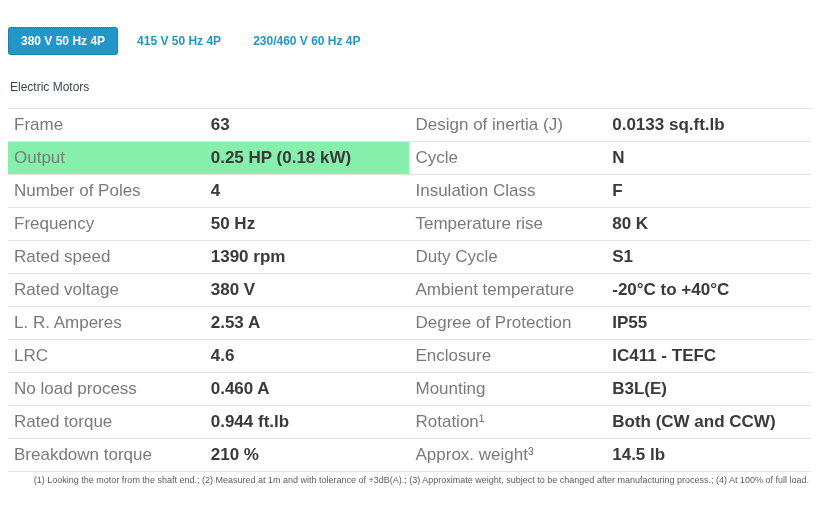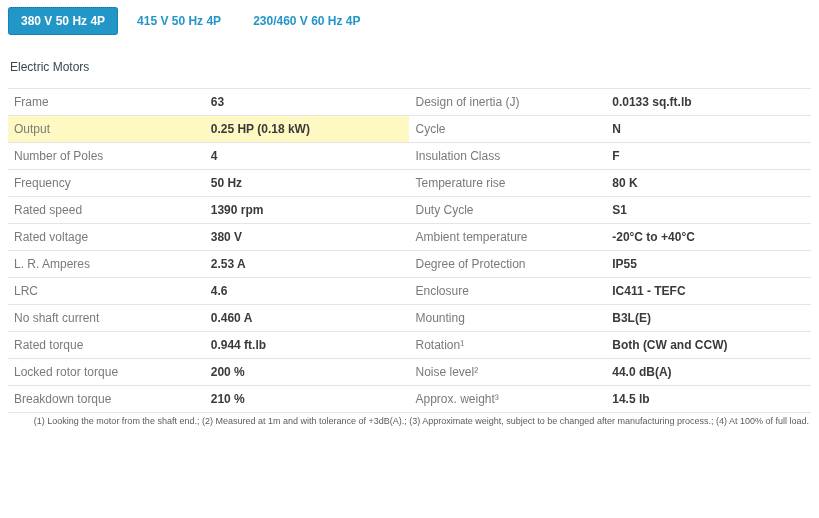--- a/index.html
+++ b/index.html
@@ -16,20 +16,21 @@
     width: 819px;
     height: 518px;
     padding: 6px 8px 0 8px;
   }
   
   .tabs {
     display: flex;
     align-items: center;
     gap: 6px;
     min-height: 30px;
+    margin-top: 20px;
   }
   .tab {
     appearance: none;
     background: transparent;
     border: 1px solid transparent;
     border-radius: 3px;
     padding: 6px 12px;
     font-family: "Liberation Sans", sans-serif;
     font-size: 12px;
     font-weight: bold;
@@ -48,36 +49,36 @@
     font-weight: 400;
     color: #37474f;
     margin: 24px 0 14px 0;
     padding-left: 2px;
   }
   
   table.specs {
     width: 100%;
     border-collapse: collapse;
     table-layout: fixed;
-    font-size: 12px;
+    font-size: 17px;
   }
   table.specs td {
     border-top: 1px solid #e4e4e4;
     padding: 6px 6px;
     height: 26px;
     vertical-align: middle;
     overflow: hidden;
     white-space: nowrap;
   }
   table.specs tr:last-child td {
     border-bottom: 1px solid #e4e4e4;
   }
   td.lbl { color: #7a7a7a; width: 24.5%; }
   td.val { color: #3a3a3a; font-weight: bold; width: 25.5%; }
-  td.hl  { background: #fef9c3; }
+  td.hl  { background: #86efac; }
   
   .footnote {
     margin-top: 3px;
     text-align: right;
     font-size: 9px;
     color: #5c5c5c;
     padding-right: 2px;
   }
 </style>
 </head>
@@ -137,36 +138,30 @@
           <td class="lbl">Degree of Protection</td>
           <td class="val">IP55</td>
         </tr>
         <tr>
           <td class="lbl">LRC</td>
           <td class="val">4.6</td>
           <td class="lbl">Enclosure</td>
           <td class="val">IC411 - TEFC</td>
         </tr>
         <tr>
-          <td class="lbl">No shaft current</td>
+          <td class="lbl">No load process</td>
           <td class="val">0.460 A</td>
           <td class="lbl">Mounting</td>
           <td class="val">B3L(E)</td>
         </tr>
         <tr>
           <td class="lbl">Rated torque</td>
           <td class="val">0.944 ft.lb</td>
           <td class="lbl">Rotation¹</td>
           <td class="val">Both (CW and CCW)</td>
-        </tr>
-        <tr>
-          <td class="lbl">Locked rotor torque</td>
-          <td class="val">200 %</td>
-          <td class="lbl">Noise level²</td>
-          <td class="val">44.0 dB(A)</td>
         </tr>
         <tr>
           <td class="lbl">Breakdown torque</td>
           <td class="val">210 %</td>
           <td class="lbl">Approx. weight³</td>
           <td class="val">14.5 lb</td>
         </tr>
       </tbody>
   </table>
 

